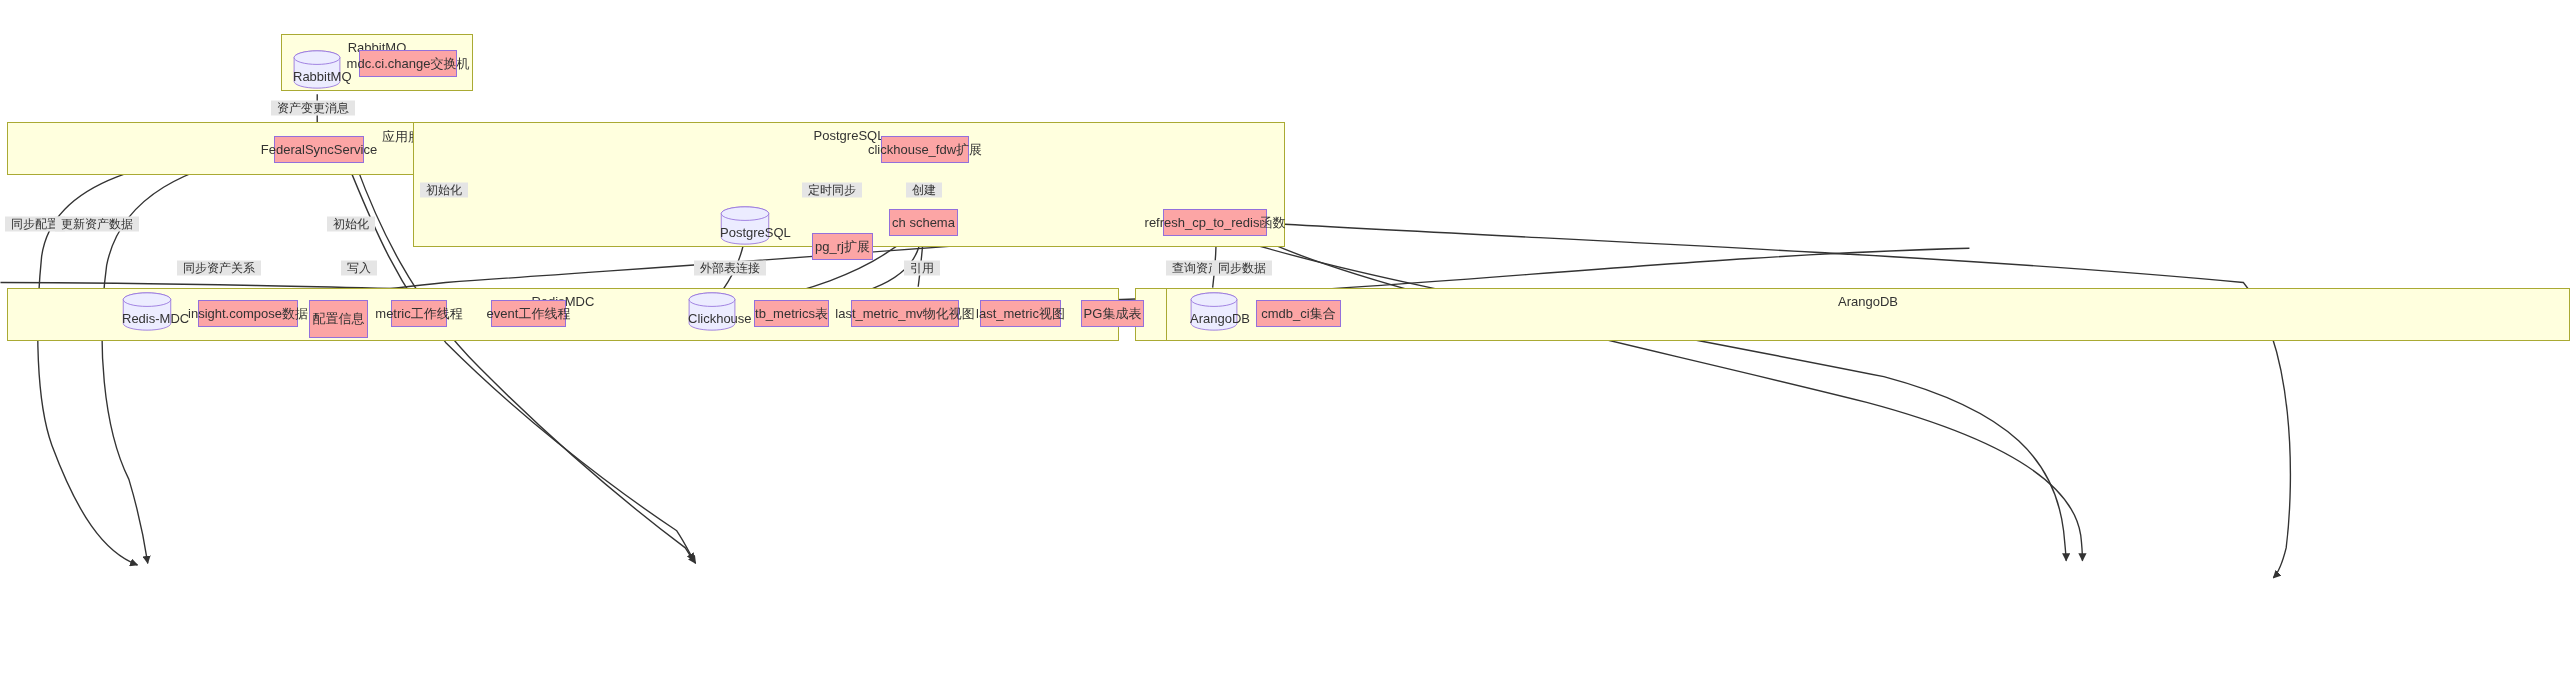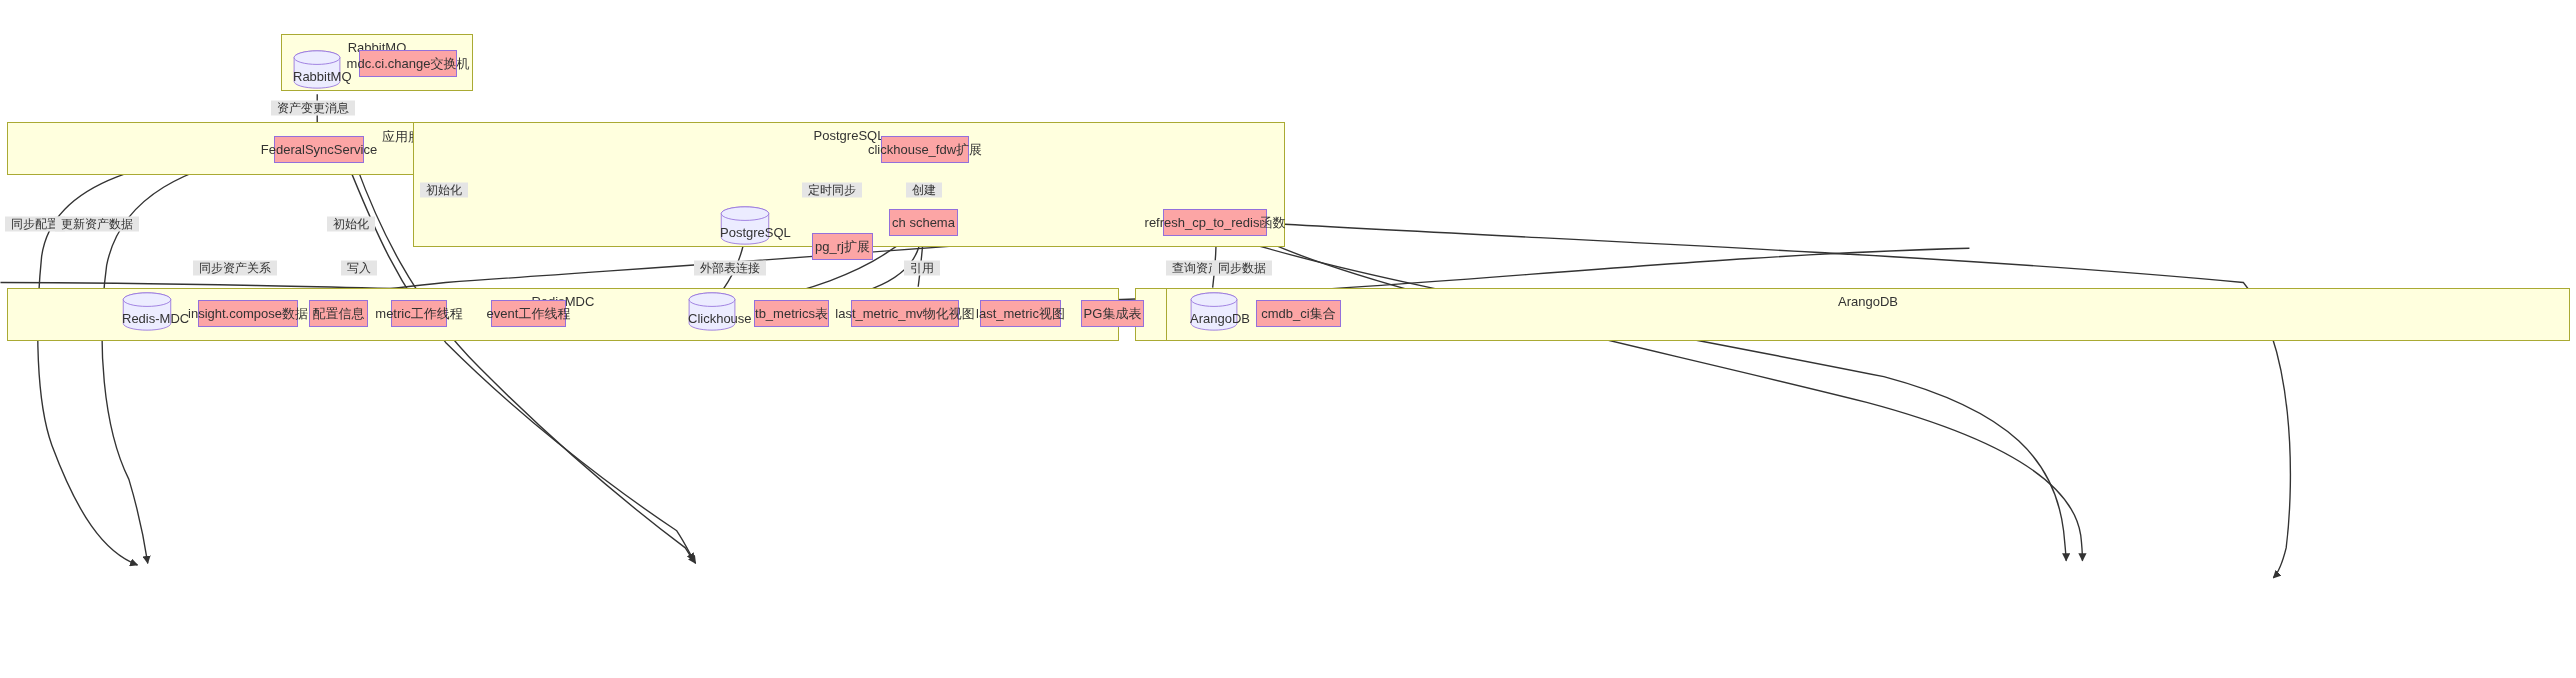--- a/index.html
+++ b/index.html
@@ -200,21 +200,21 @@
       <path d="M1,9 a28,8 0 0 1 56,0 v28 a28,8 0 0 1 -56,0 z" fill="#ececff" stroke="#9370db" stroke-width="1"></path>
       <ellipse cx="29" cy="9" rx="28" ry="8" fill="#ececff" stroke="#9370db" stroke-width="1"></ellipse>
     </svg>
     <div class="cyl-label" style="top:19px;">Redis-MDC</div>
   </div>
 
   <div class="node" style="left:198px; top:300px; width:100px; height:27px;">
     <span>insight.compose数据</span>
   </div>
 
-  <div class="node" style="left:309px; top:300px; width:59px; height:27px;">
+  <div class="node" style="left:309px; top:300px; width:59px; height:38px;">
     <span>配置信息</span>
   </div>
 
   <div class="node" style="left:391px; top:300px; width:56px; height:27px;">
     <span>metric工作线程</span>
   </div>
 
   <div class="node" style="left:491px; top:300px; width:75px; height:27px;">
     <span>event工作线程</span>
   </div>
@@ -262,21 +262,21 @@
   <div class="node" style="left:1256px; top:300px; width:85px; height:27px;">
     <span>cmdb_ci集合</span>
   </div>
 
   <div class="edge-label" style="left:313px; top:108px;">资产变更消息</div>
 
   <div class="edge-label" style="left:35px; top:224px;">同步配置</div>
 
   <div class="edge-label" style="left:97px; top:224px;">更新资产数据</div>
 
-  <div class="edge-label" style="left:219px; top:268px;margin-left:16px;">同步资产关系</div>
+  <div class="edge-label" style="left:219px; top:268px;">同步资产关系</div>
 
   <div class="edge-label" style="left:351px; top:224px;">初始化</div>
 
   <div class="edge-label" style="left:359px; top:268px;">写入</div>
 
   <div class="edge-label" style="left:444px; top:190px;">初始化</div>
 
   <div class="edge-label" style="left:832px; top:190px;">定时同步</div>
 
   <div class="edge-label" style="left:924px; top:190px;">创建</div>

